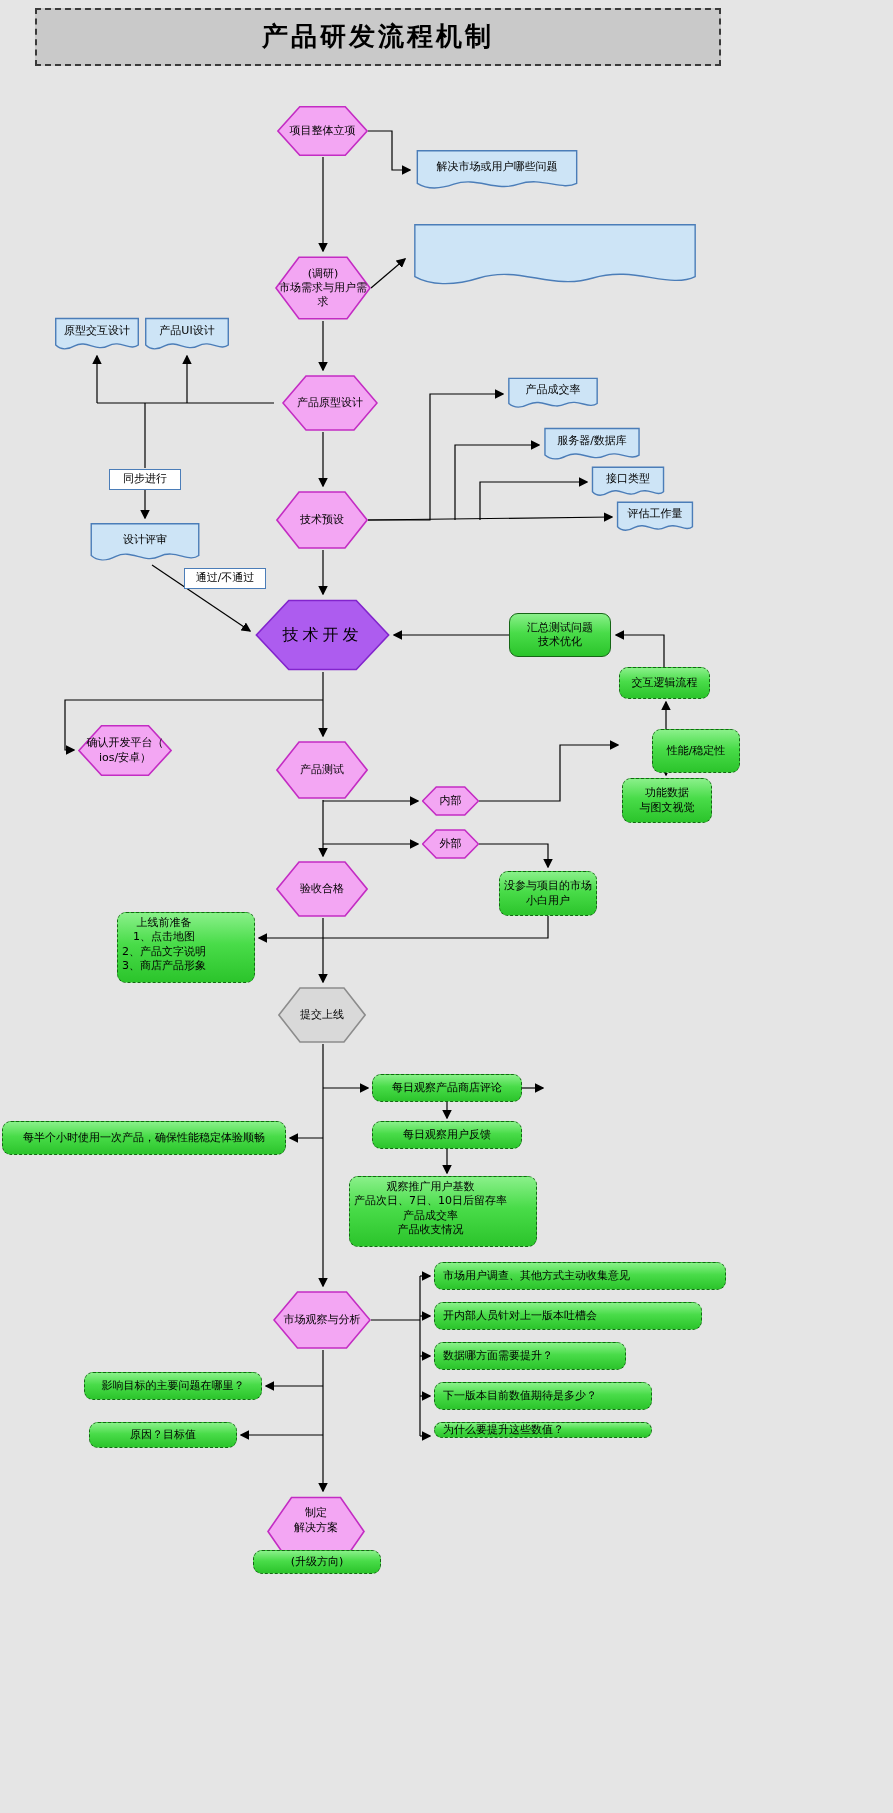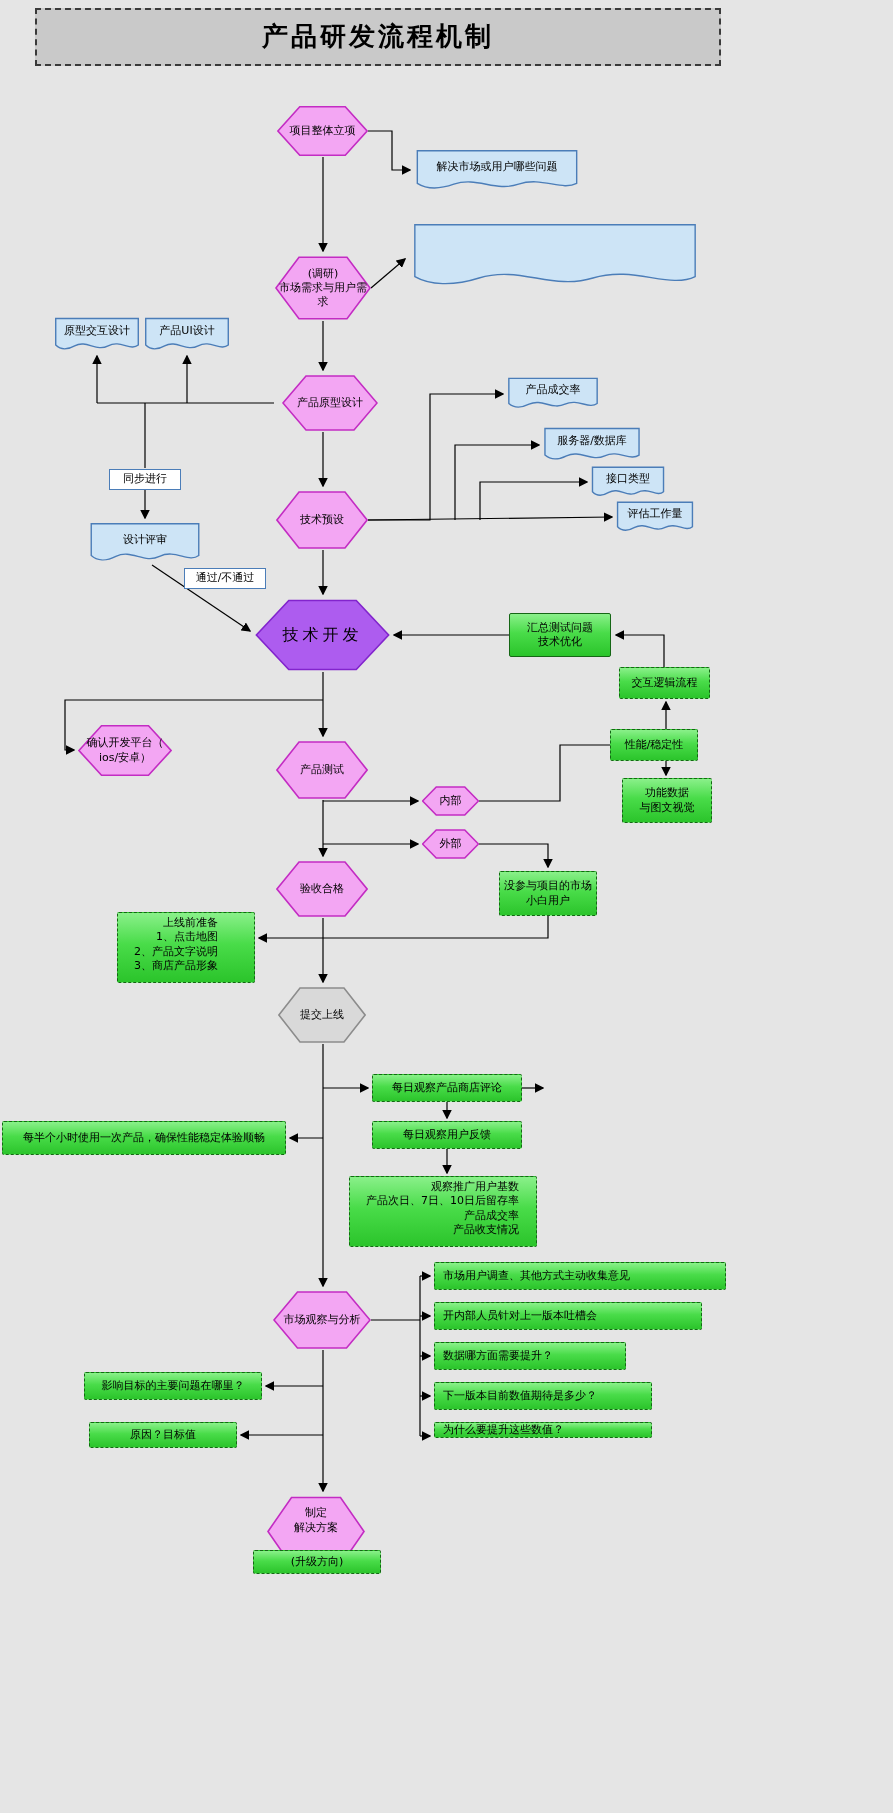--- a/index.html
+++ b/index.html
@@ -19,24 +19,24 @@
   .hex.shift-up .lbl{padding-bottom:22px}
 
   .doc path{fill:#cde4f6;stroke:#4b7db8;stroke-width:1.4}
   .doc .lbl{padding-bottom:7px}
   .doc.topleft{align-items:flex-start}
   .doc.topleft .lbl{text-align:left;padding:6px 8px 0 10px}
 
   .rect{position:absolute;background:#fff;border:1px solid #4b7db8;display:flex;align-items:center;justify-content:center;font-size:11px;z-index:2}
   .rect .lbl{padding:0 2px}
 
-  .gbox{position:absolute;background:linear-gradient(180deg,#8af08a 0%,#49dc49 45%,#2bc42b 100%);border:1.6px dashed #156615;border-radius:2px;display:flex;align-items:center;justify-content:center;text-align:center;z-index:2}
+  .gbox{position:absolute;background:linear-gradient(180deg,#8af08a 0%,#49dc49 45%,#2bc42b 100%);border:1.6px dashed #156615;border-radius:9px;display:flex;align-items:center;justify-content:center;text-align:center;z-index:2}
   .gbox.solid{border-style:solid}
   .gbox.lefttop{justify-content:flex-start;align-items:flex-start}
-  .gbox.lefttop .lbl{text-align:right;padding:3px 16px}
+  .gbox.lefttop .lbl{text-align:center;padding:3px 4px}
   .gbox.leftmid{justify-content:flex-start}
   .gbox.leftmid .lbl{text-align:left;padding-left:8px}
 
   .title-banner{position:absolute;background:#c9c9c9;border:2px dashed #3a3a3a;display:flex;align-items:center;justify-content:center;z-index:2}
   .title-banner .lbl{font-size:26px;font-weight:700;letter-spacing:3px}
 </style>
 </head>
 <body>
 
 <div class="canvas">
@@ -245,21 +245,21 @@
     <span class="lbl">通过/不通过</span>
   </div>
 
   <div class="gbox solid" style="left:509px;top:613px;width:102px;height:44px">
     <span class="lbl">汇总测试问题
 技术优化</span>
   </div>
   <div class="gbox" style="left:619px;top:667px;width:91px;height:32px">
     <span class="lbl">交互逻辑流程</span>
   </div>
-  <div class="gbox" style="left:610px;top:729px;width:88px;height:32px">
+  <div class="gbox" style="left:652px;top:729px;width:88px;height:44px">
     <span class="lbl">性能/稳定性</span>
   </div>
   <div class="gbox" style="left:622px;top:778px;width:90px;height:45px">
     <span class="lbl">功能数据
 与图文视觉</span>
   </div>
   <div class="gbox" style="left:499px;top:871px;width:98px;height:45px">
     <span class="lbl">没参与项目的市场
 小白用户</span>
   </div>

